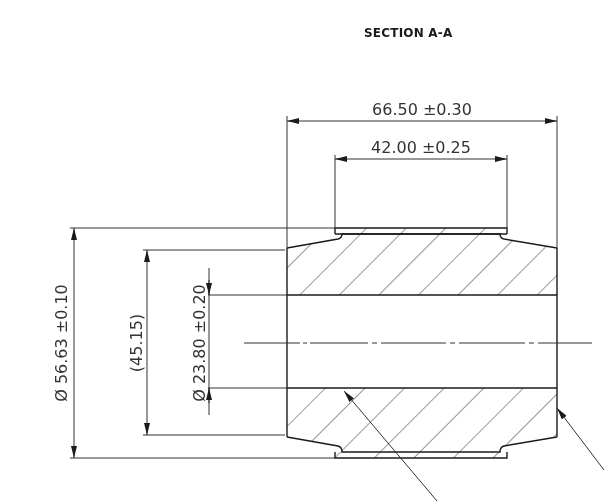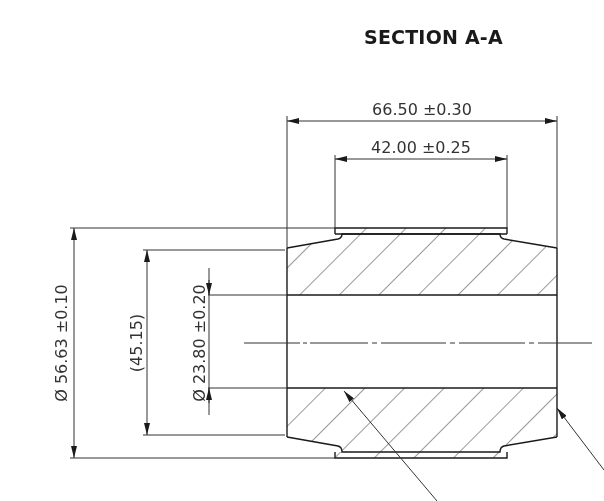--- a/index.html
+++ b/index.html
@@ -1,19 +1,19 @@
 <!DOCTYPE html>
 <html><head>
 <meta charset="utf-8">
 <style>
   html, body { margin: 0; padding: 0; background: #ffffff; }
   body { width: 604px; height: 501px; overflow: hidden; position: relative; font-family: "DejaVu Sans", sans-serif; }
   .title {
     position: absolute; left: 364px; top: 26px;
-    font-family: "DejaVu Sans", sans-serif; font-weight: bold; font-size: 19px;
+    font-family: "DejaVu Sans", sans-serif; font-weight: bold; font-size: 12px;
     color: #1a1a1a; letter-spacing: 0.2px;
   }
   svg { position: absolute; left: 0; top: 0; }
   .dimtext { font-family: "DejaVu Sans", sans-serif; font-size: 16px; fill: #333; }
 </style>
 </head>
 <body>
 
 <div class="title">SECTION A-A</div>
 

